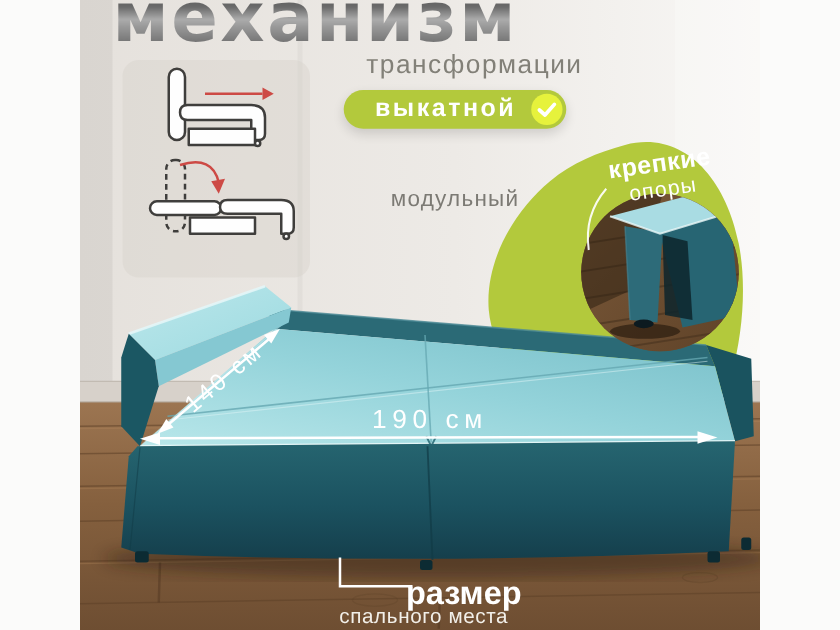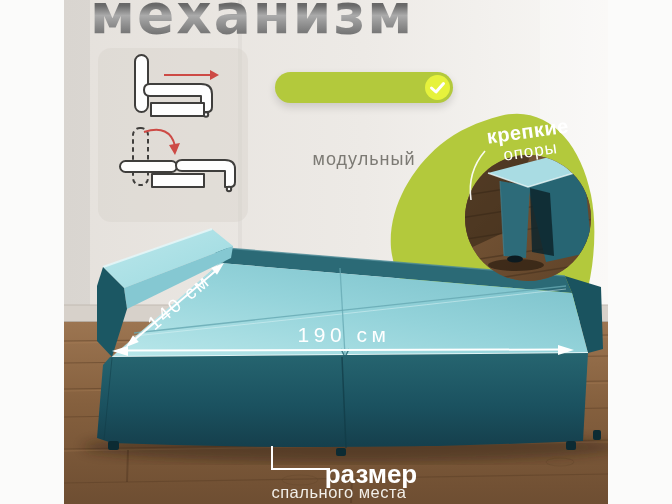--- a/index.html
+++ b/index.html
@@ -193,22 +193,24 @@
       <g>
         <path d="M272,446 L272,469 L330,469" fill="none" stroke="#ffffff" stroke-width="2"></path>
         <text x="371" y="483" text-anchor="middle" fill="#ffffff" font-weight="bold" font-family="Liberation Sans, sans-serif" font-size="26">размер</text>
         <text x="339" y="498" text-anchor="middle" fill="#f2efe9" font-family="Liberation Sans, sans-serif" font-size="16.5" letter-spacing="0.5">спального места</text>
       </g>
     </g>
   </svg>
 
   <div class="overlay title">механизм</div>
 
+  <div class="overlay subtitle">трансформации</div>
 
   <div class="overlay pill">
+    <span class="pill-label">выкатной</span>
     <span class="check">
       <svg width="25" height="25" viewBox="0 0 25 25">
         <polyline points="6.5,13 11,17 18.5,8.5" fill="none" stroke="#ffffff" stroke-width="3" stroke-linecap="round" stroke-linejoin="round"></polyline>
       </svg>
     </span>
   </div>
 
   <div class="overlay badge2">модульный</div>
 
   <div class="overlay feature">

